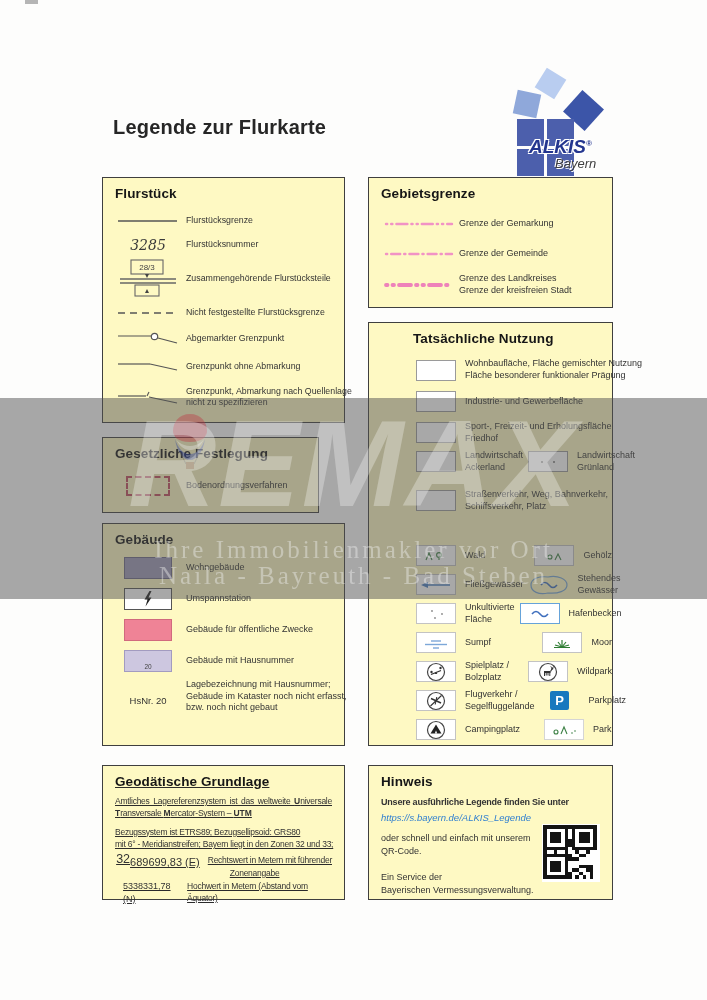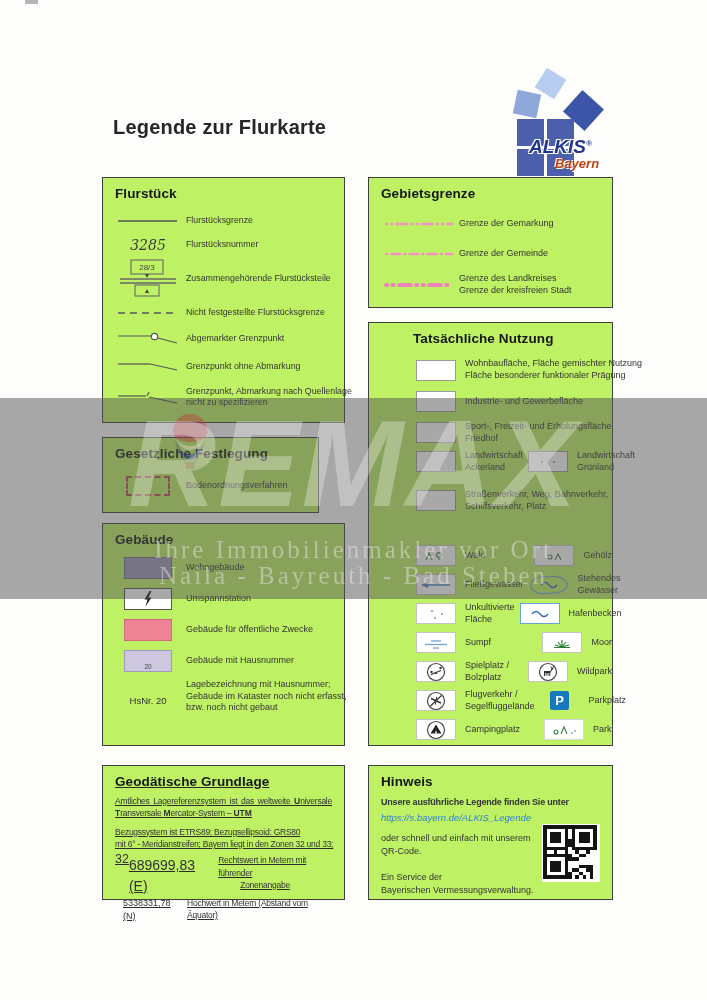--- a/index.html
+++ b/index.html
@@ -14,25 +14,25 @@
   .logo .g1{left:14px;top:53px;width:27px;height:27px;}
   .logo .g2{left:44px;top:53px;width:27px;height:27px;}
   .logo .g3{left:14px;top:83px;width:27px;height:27px;}
   .logo .g4{left:44px;top:83px;width:27px;height:27px;}
   .logo .d1{left:36px;top:6px;width:23px;height:23px;background:#b9cdf0;transform:rotate(32deg);}
   .logo .d2{left:12px;top:26px;width:24px;height:24px;background:#8fa8da;transform:rotate(12deg);}
   .logo .d3{left:66px;top:30px;width:29px;height:29px;background:#3c55a8;transform:rotate(42deg);}
   .logo .alkis{position:absolute;left:26px;top:70px;font-size:19px;font-weight:bold;font-style:italic;color:#24368f;
        text-shadow:1px 1px 0 #fff,-1px -1px 0 #fff,1px -1px 0 #fff,-1px 1px 0 #fff;}
   .logo .alkis sup{font-size:8px;}
-  .logo .bayern{position:absolute;left:52px;top:90px;font-size:13px;font-weight:bold;font-style:italic;color:#c2410c;
+  .logo .bayern{position:absolute;left:52px;top:90px;font-size:13px;font-weight:normal;font-style:italic;color:#404040;
        text-shadow:1px 1px 0 #fff,-1px -1px 0 #fff;}
 
   
-  .box{position:absolute;border:1.6px solid #3f3f3f;background:#bef264;box-sizing:border-box;}
+  .box{position:absolute;border:1.6px solid #3f3f3f;background:#fef9c3;box-sizing:border-box;}
   .box h2{margin:8px 0 0 12px;font-size:13.5px;color:#161616;letter-spacing:.1px;}
   #box-flurstueck{left:102px;top:177px;width:243px;height:246px;}
   #box-gebietsgrenze{left:368px;top:177px;width:245px;height:131px;}
   #box-nutzung{left:368px;top:322px;width:245px;height:424px;padding-left:32px;}
   #box-gesetzliche{left:102px;top:437px;width:217px;height:76px;}
   #box-gebaeude{left:102px;top:523px;width:243px;height:223px;}
   #box-geo{left:102px;top:765px;width:243px;height:135px;text-decoration:underline;}
   #box-hinweis{left:368px;top:765px;width:245px;height:135px;}
 
   .row{display:flex;align-items:center;}
@@ -91,21 +91,21 @@
   .bsw .hn{position:absolute;left:0;right:0;bottom:1px;text-align:center;font-size:6.5px;color:#444;}
   .hsnr{font-size:9.5px;color:#333;}
 
   
   .geo-body{margin:6px 12px 0;font-size:8.5px;letter-spacing:-0.25px;color:#333;line-height:1.45;}
   .geo-p1{text-align:justify;}
   .geo-p2{margin-top:6px;}
   .geo-p2 div{white-space:nowrap;}
   .geo-e{display:flex;align-items:flex-start;margin-top:3px;justify-content:flex-end;}
   .geo-e .zone{font-size:12.5px;letter-spacing:0;line-height:1;}
-  .geo-e .val{font-size:14px;letter-spacing:0;margin-top:2px;}
+  .geo-e .val{font-size:11px;letter-spacing:0;margin-top:2px;}
   .geo-e .elbl{margin-left:8px;margin-top:1px;}
   .geo-e .elbl .ind{margin-left:22px;}
   .geo-n{display:flex;margin-top:1px;}
   .geo-n .val{font-size:9px;margin-left:8px;letter-spacing:0;}
   .geo-n .nlbl{margin-left:5px;}
   b.geo-b{letter-spacing:0;}
 
   
   .hw-body{margin:7px 12px 0;font-size:9px;color:#333;line-height:1.4;position:relative;}
   .hw-intro{font-weight:bold;white-space:nowrap;letter-spacing:-0.2px;}

